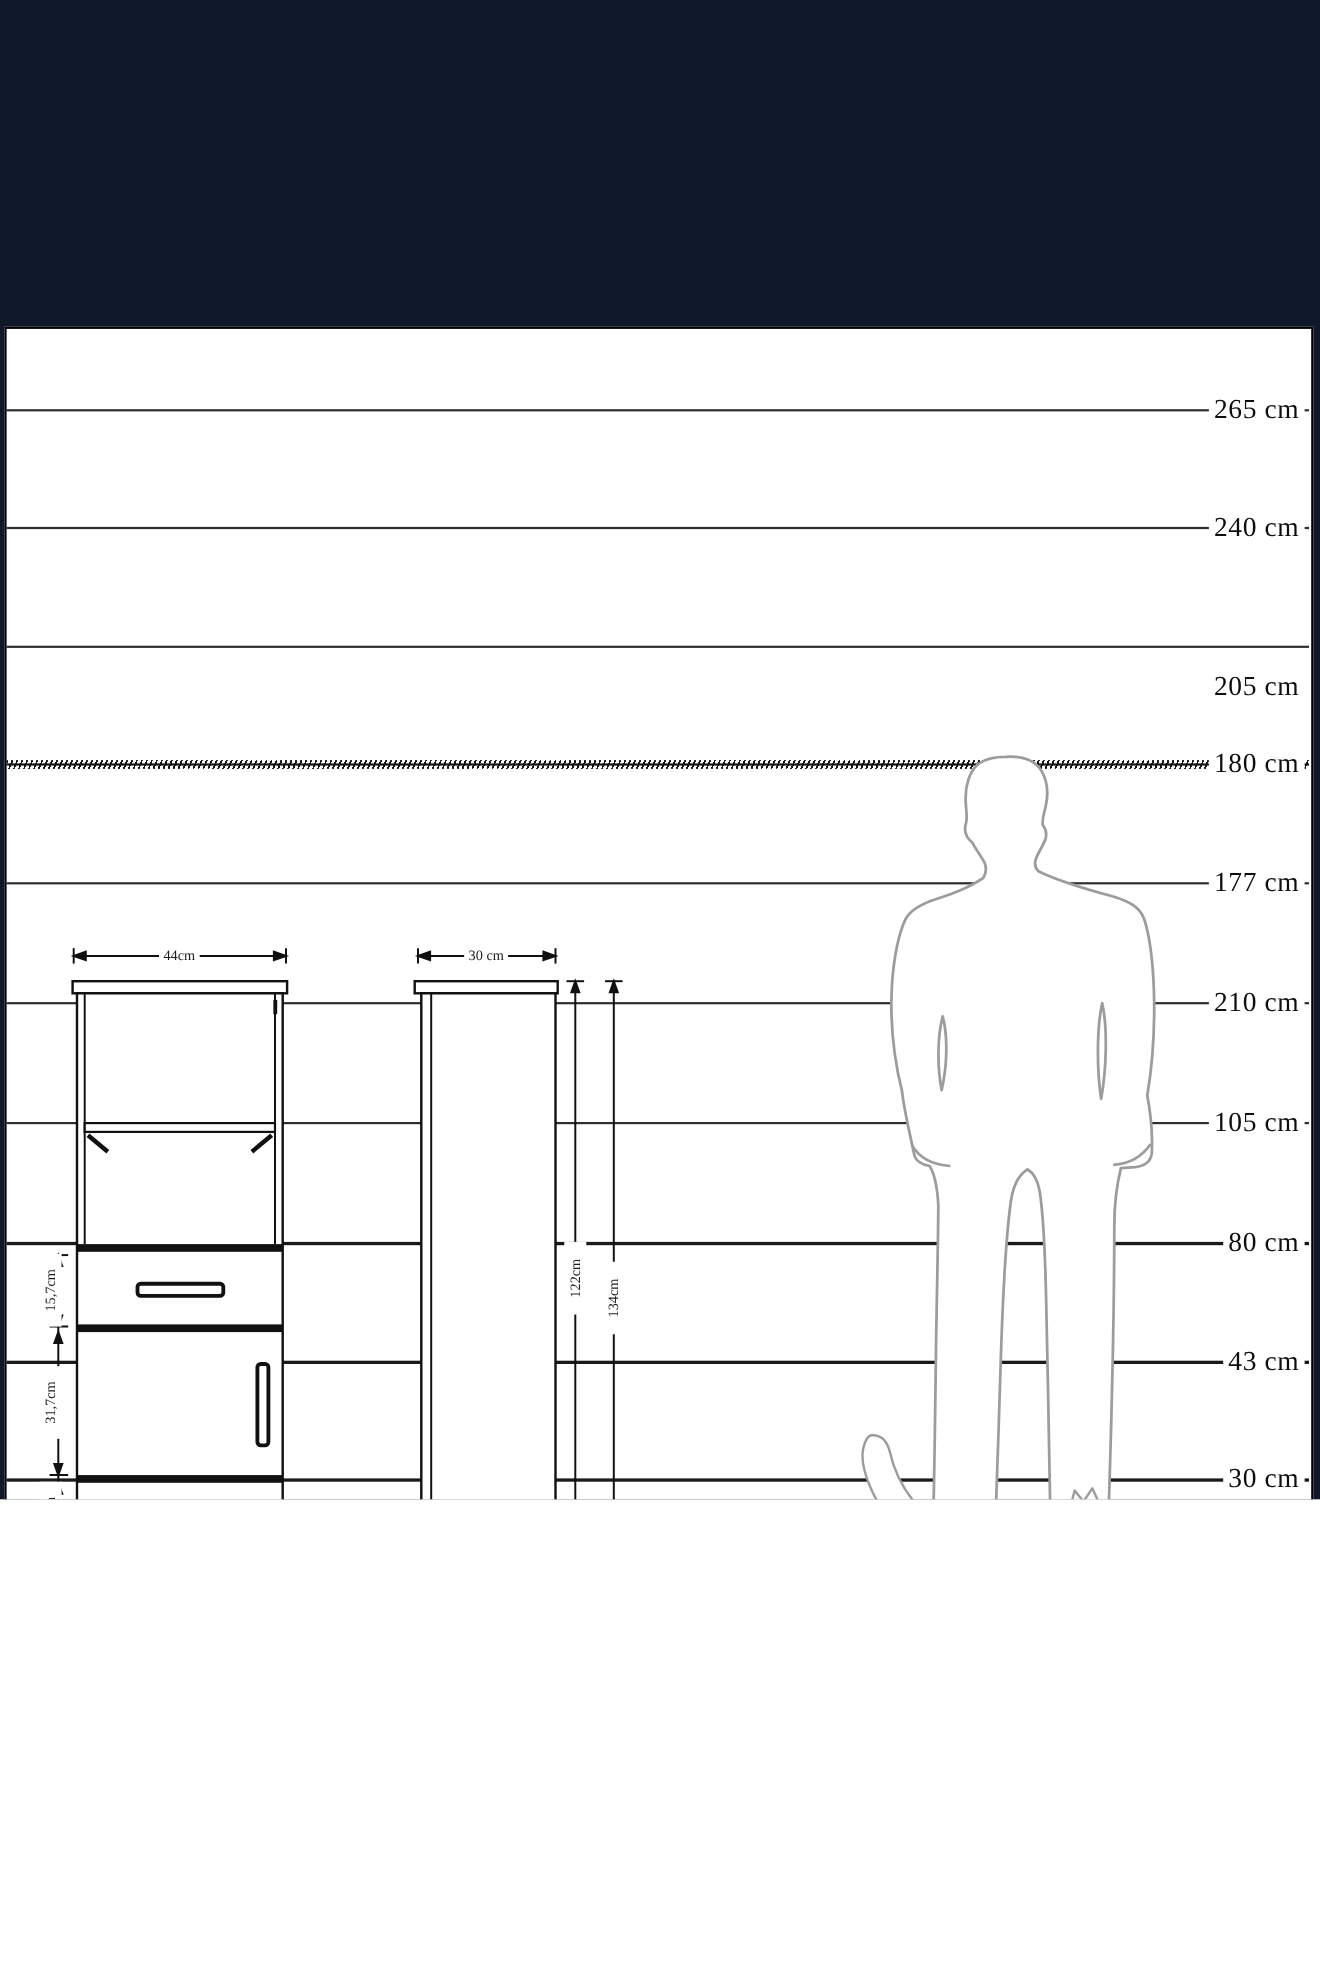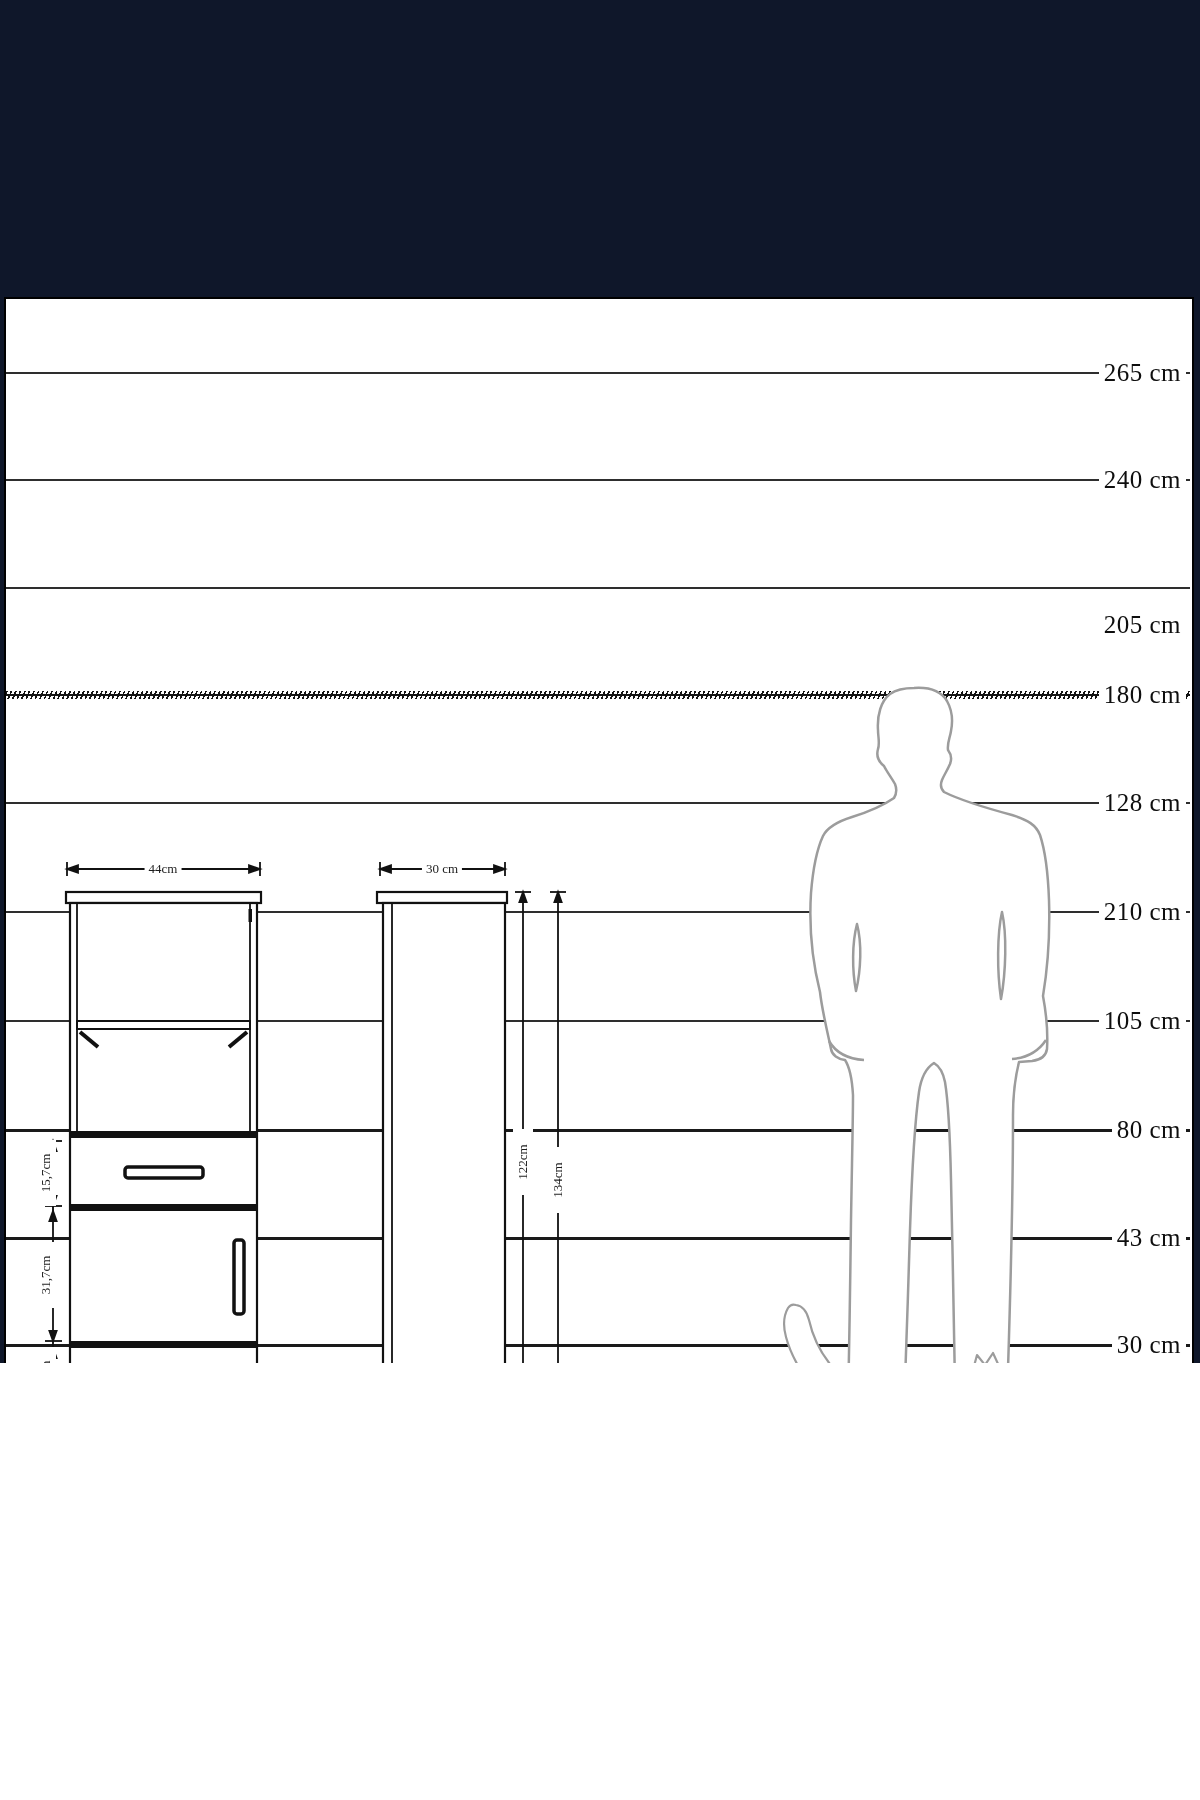--- a/index.html
+++ b/index.html
@@ -154,21 +154,21 @@
       <line x1="550" y1="892" x2="566" y2="892"></line>
       <polygon points="558,892 554.4,902 561.6,902"></polygon>
       <polygon points="558,1472 554.4,1462 561.6,1462"></polygon>
     </g>
   </svg>
 
   <div class="hchip" style="top:356px;">265 cm</div>
   <div class="hchip" style="top:463px;margin-left:27px;">240 cm</div>
   <div class="hchip" style="top:571px;margin-top:37px;">205 cm</div>
   <div class="hchip" style="top:678px;">180 cm</div>
-  <div class="hchip" style="top:786px;">128 cm</div>
+  <div class="hchip" style="top:786px;">177 cm</div>
   <div class="hchip" style="top:895px;">210 cm</div>
   <div class="hchip" style="top:1004px;">105 cm</div>
   <div class="hchip" style="top:1113px;">80 cm</div>
   <div class="hchip" style="top:1221px;">43 cm</div>
   <div class="hchip" style="top:1328px;">30 cm</div>
 
   <div class="hdim" style="left:163px;top:869px;">44cm</div>
   <div class="hdim" style="left:442px;top:869px;">30 cm</div>
 
   <div class="vlabel" style="left:46px;top:1173px;">15,7cm</div>

